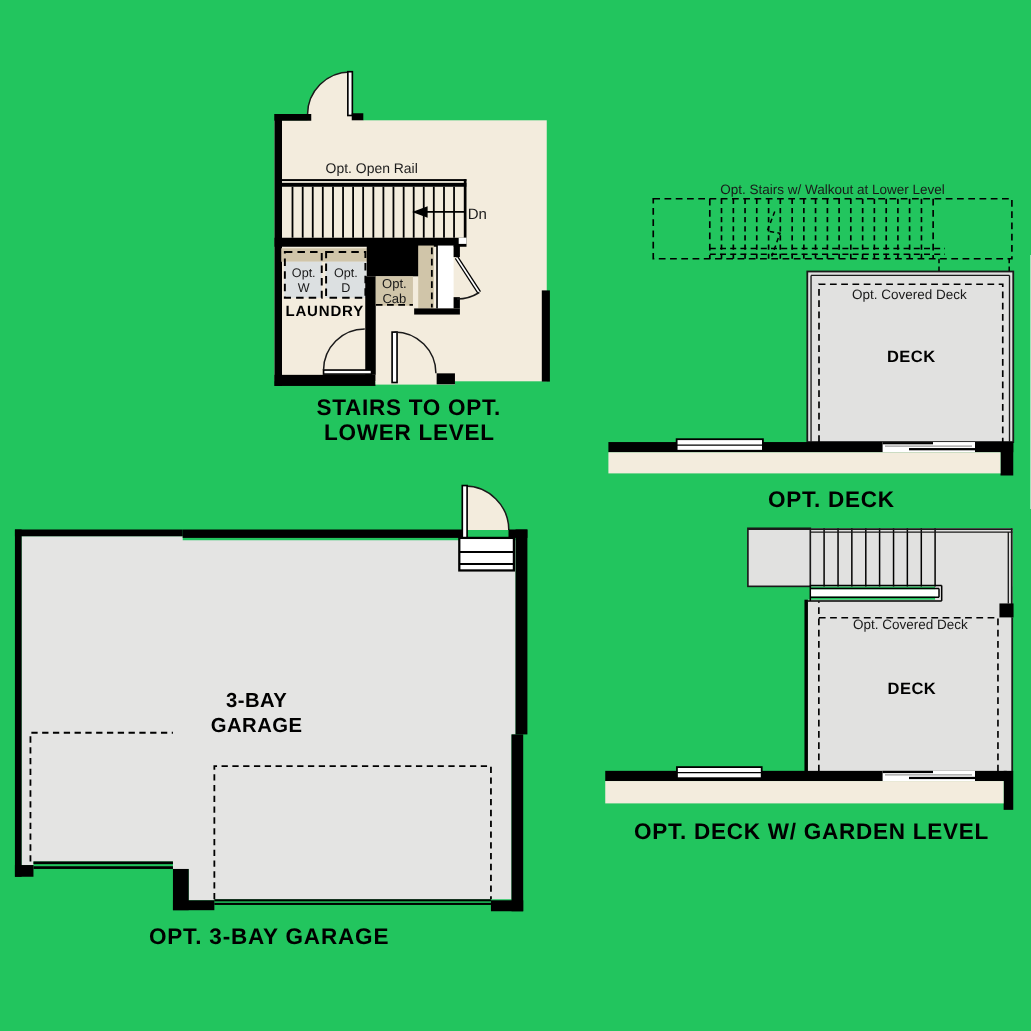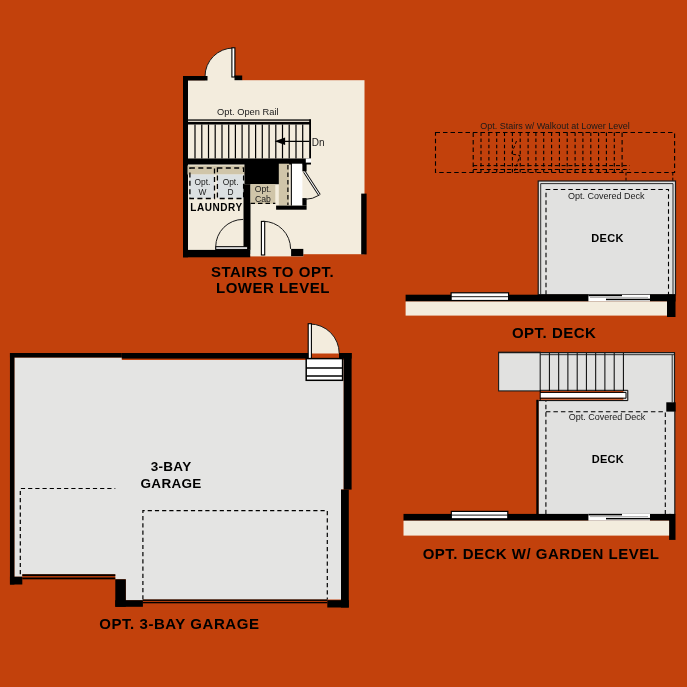--- a/index.html
+++ b/index.html
@@ -1,16 +1,16 @@
 <!DOCTYPE html>
 <html><head>
 <meta charset="utf-8">
 <style>
   html,body{margin:0;padding:0;background:#ffffff;}
-  #sheet{position:relative;width:687px;height:687px;background:#c2410c;overflow:hidden;}
+  #sheet{position:relative;width:687px;height:687px;background:#22c55e;overflow:hidden;}
   svg{position:absolute;left:0;top:0;}
   text{font-family:"Liberation Sans",sans-serif;}
 </style>
 </head>
 <body>
 <div id="sheet">
 <svg width="687" height="687" viewBox="0 0 687 687">
 
 <rect x="183" y="80.2" width="181.5" height="174" fill="#f3ecdd"></rect>
 

